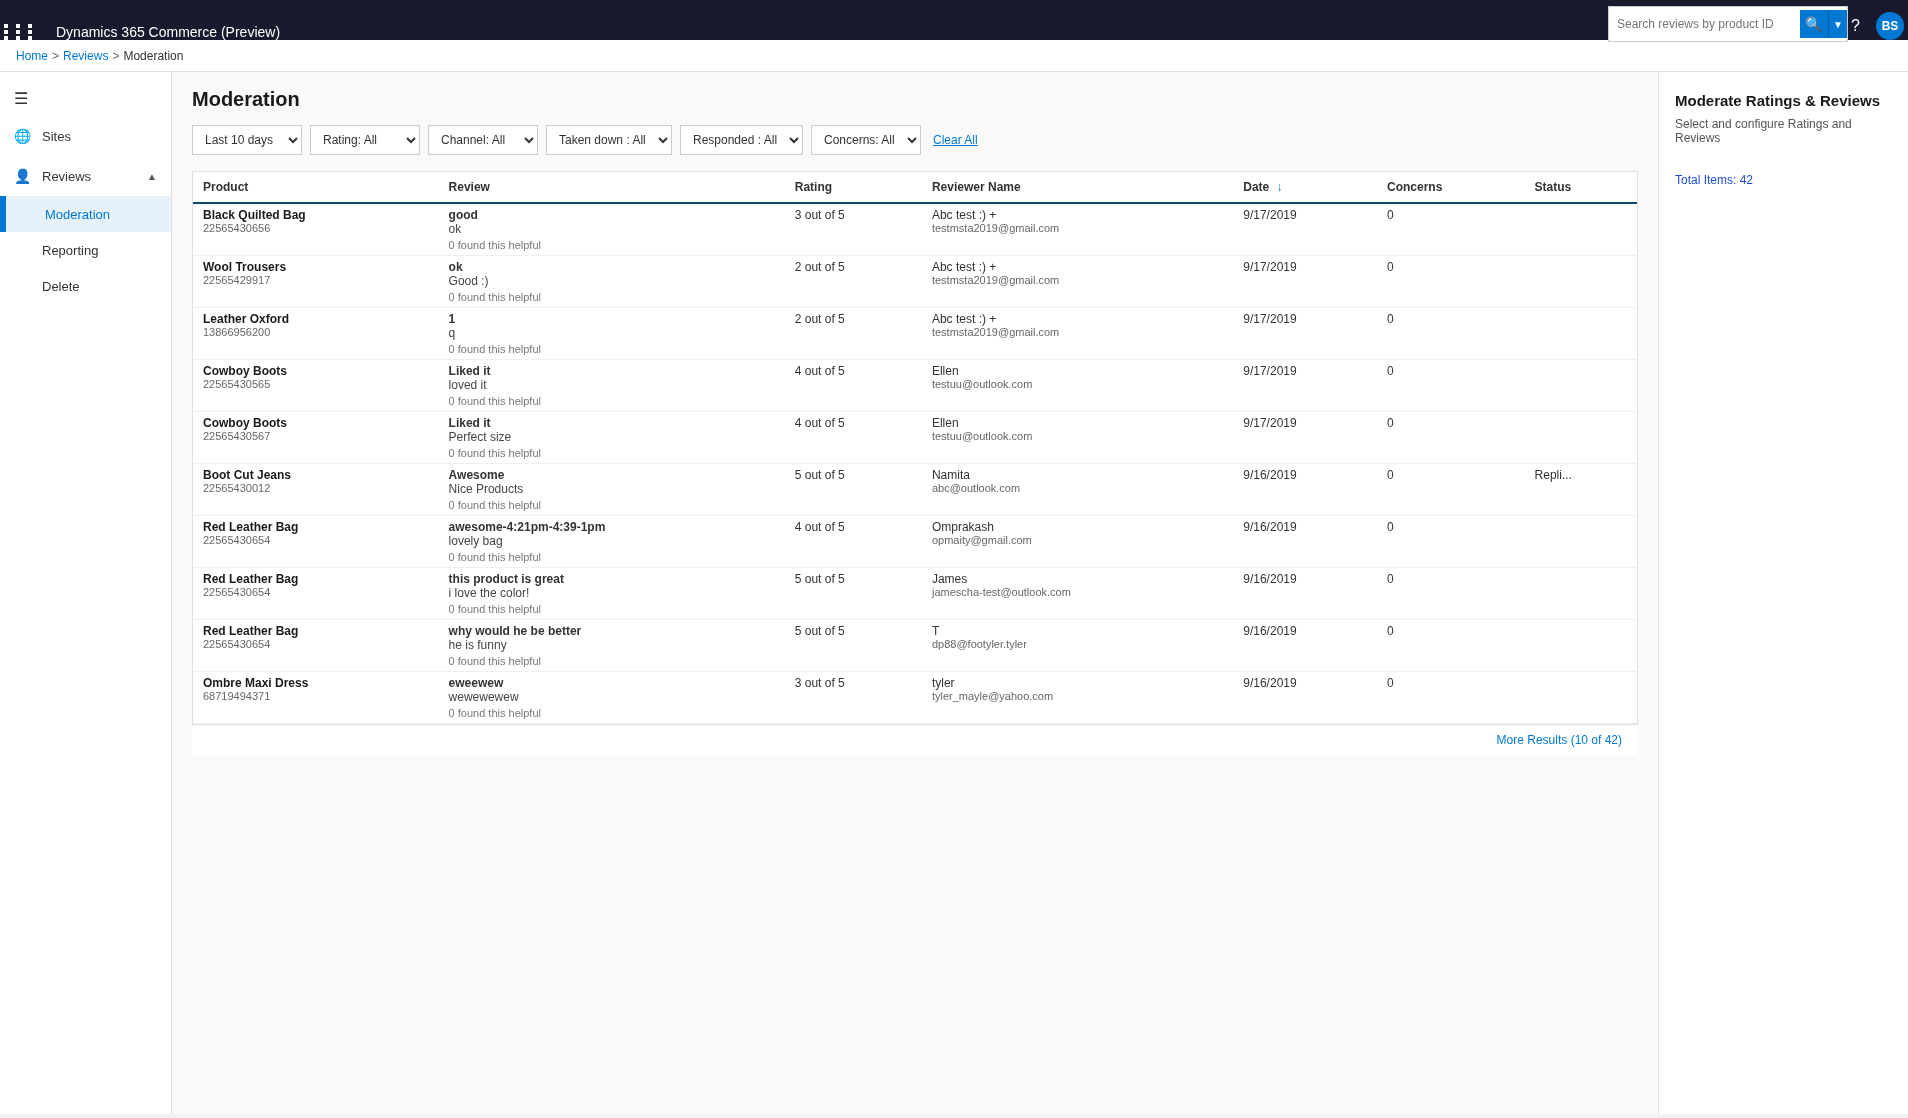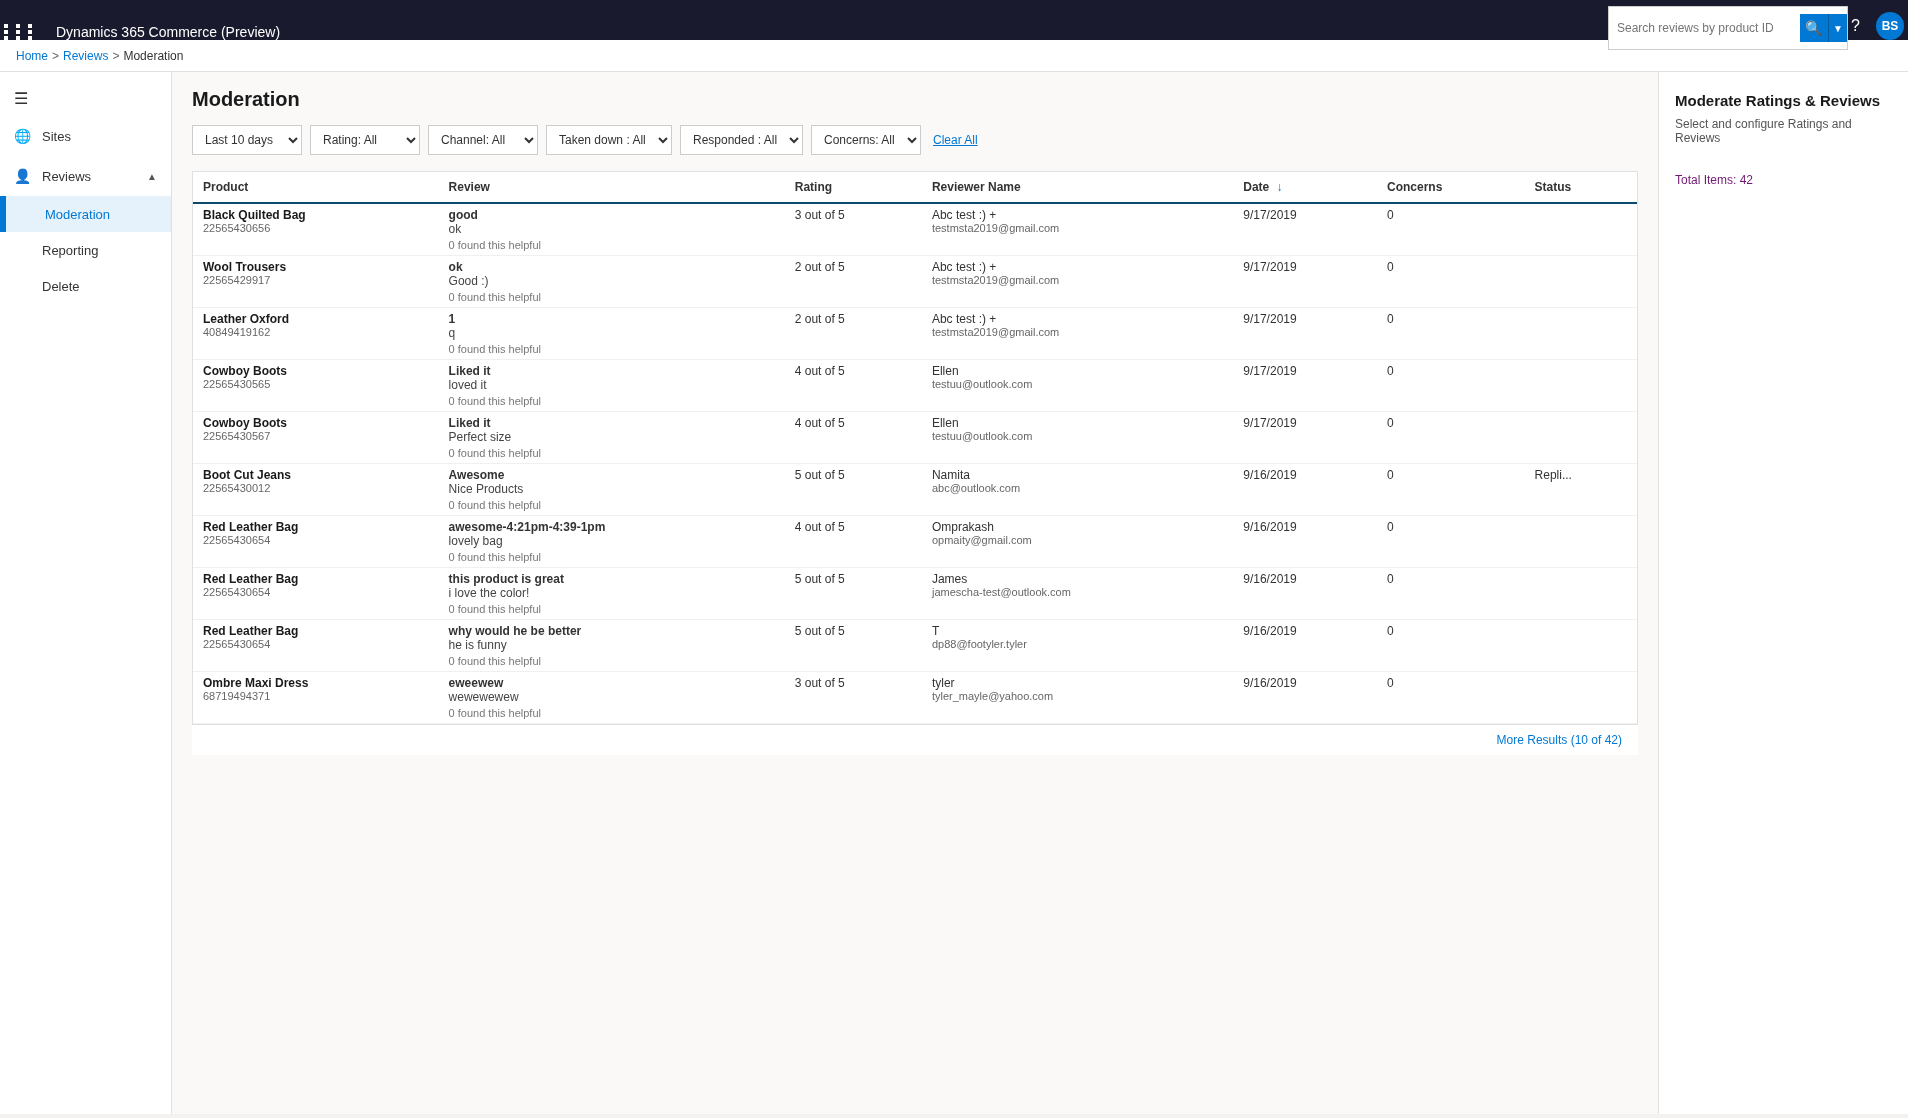--- a/index.html
+++ b/index.html
@@ -22,21 +22,21 @@
     .topbar-icons { display: flex; align-items: center; gap: 16px; }
     .topbar-icon { color: white; font-size: 16px; cursor: pointer; }
     .topbar-avatar { width: 28px; height: 28px; border-radius: 50%; background: #0078d4; display: flex; align-items: center; justify-content: center; color: #ffffff; font-size: 12px; font-weight: bold; cursor: pointer; }
 
     
     .topbar-search {
       display: flex;
       align-items: center;
       background: white;
       border: 1px solid #ccc;
-      height: 44px;
+      height: 36px;
       width: 240px;
       position: absolute;
       right: 60px;
       top: 6px;
     }
     .topbar-search input {
       border: none;
       outline: none;
       width: 200px;
       font-size: 12px;
@@ -251,21 +251,21 @@
       color: #1a1a1a;
       margin-bottom: 8px;
     }
     .right-panel-desc {
       font-size: 12px;
       color: #555;
       margin-bottom: 28px;
     }
     .right-panel-stat {
       font-size: 12px;
-      color: #701a75;
+      color: #1d4ed8;
       font-weight: 500;
     }
     .more-results {
       text-align: right;
       padding: 8px 16px;
       font-size: 12px;
       color: #0078d4;
       cursor: pointer;
       background: white;
     }
@@ -418,21 +418,21 @@
         <div class="reviewer-name">Abc test :) +</div>
         <div class="reviewer-email">testmsta2019@gmail.com</div>
       </td>
       <td>9/17/2019</td>
       <td>0</td>
       <td></td>
     </tr>
             <tr>
       <td>
         <div class="product-name">Leather Oxford</div>
-        <div class="product-id">40849419162</div>
+        <div class="product-id">13866956200</div>
       </td>
       <td>
         <div class="review-title">1</div>
         <div class="review-body">q</div>
         <div class="helpful-text">0 found this helpful</div>
       </td>
       <td>2 out of 5</td>
       <td>
         <div class="reviewer-name">Abc test :) +</div>
         <div class="reviewer-email">testmsta2019@gmail.com</div>

